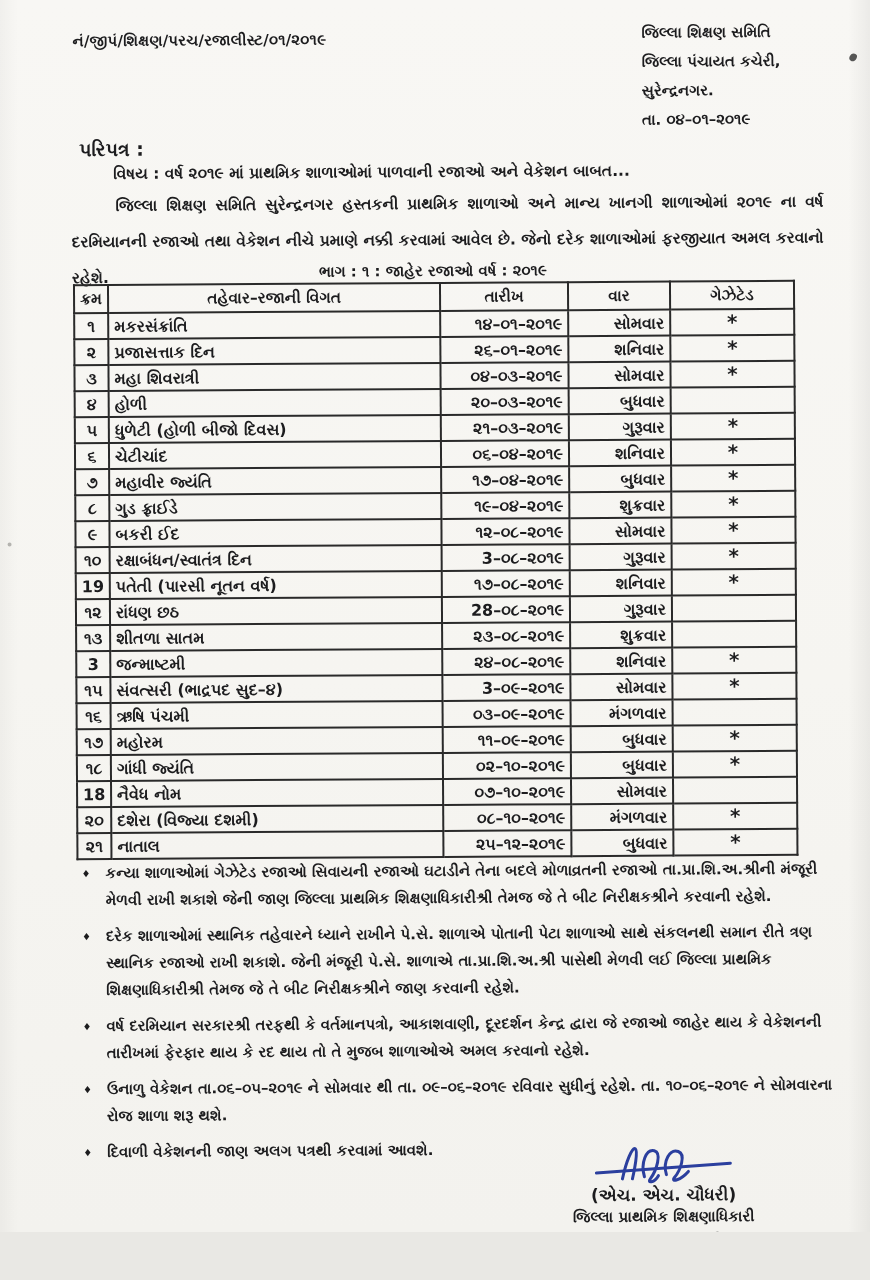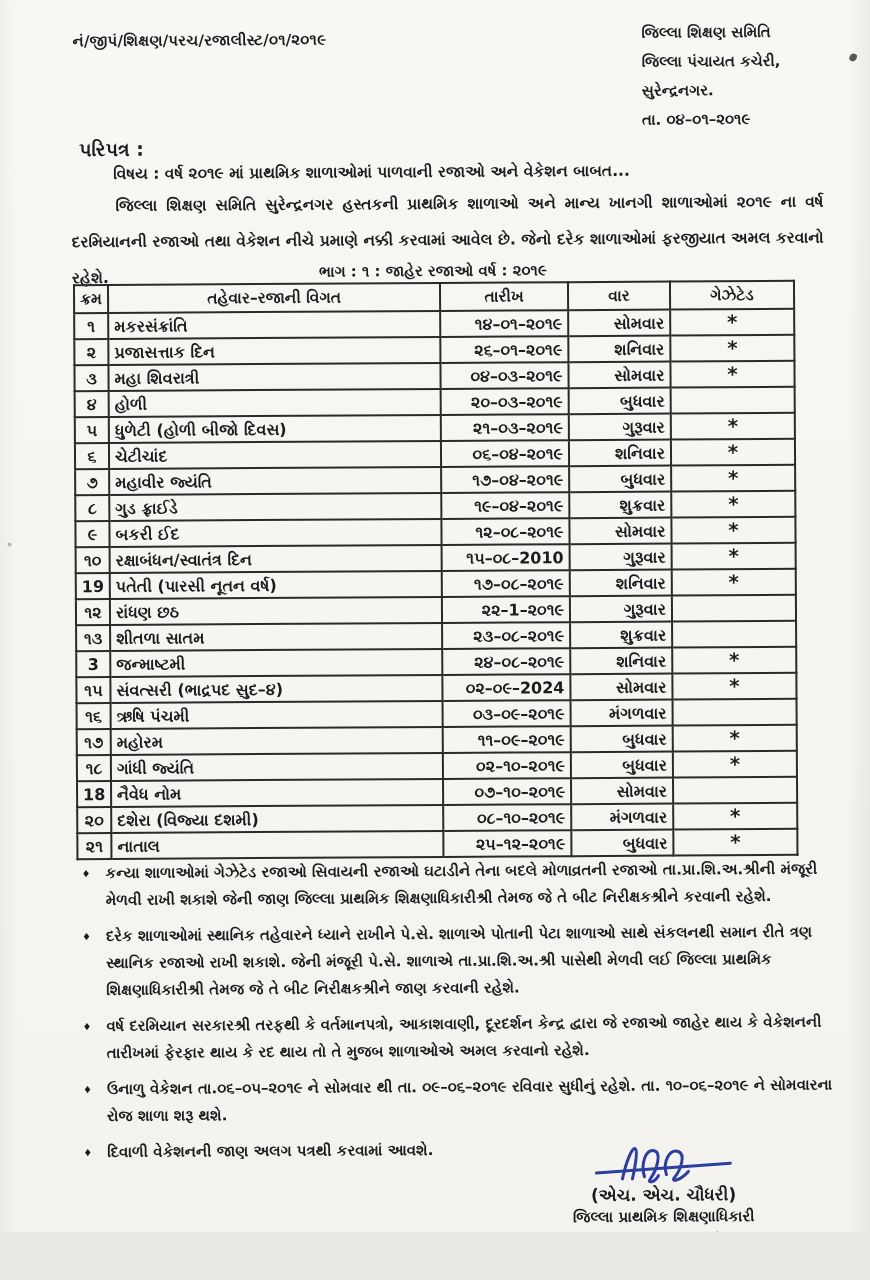--- a/index.html
+++ b/index.html
@@ -204,56 +204,56 @@
           <tr>
             <td class="no">૯</td>
             <td class="name">બકરી ઈદ</td>
             <td class="date">૧૨–૦૮–૨૦૧૯</td>
             <td class="day">સોમવાર</td>
             <td class="gaz">*</td>
           </tr>
           <tr>
             <td class="no">૧૦</td>
             <td class="name">રક્ષાબંધન/સ્વાતંત્ર દિન</td>
-            <td class="date">૧૫–૦૮–2010</td>
+            <td class="date">3–૦૮–૨૦૧૯</td>
             <td class="day">ગુરૂવાર</td>
             <td class="gaz">*</td>
           </tr>
           <tr>
             <td class="no">19</td>
             <td class="name">પતેતી (પારસી નૂતન વર્ષ)</td>
             <td class="date">૧૭–૦૮–૨૦૧૯</td>
             <td class="day">શનિવાર</td>
             <td class="gaz">*</td>
           </tr>
           <tr>
             <td class="no">૧૨</td>
             <td class="name">રાંધણ છઠ</td>
-            <td class="date">૨૨–1–૨૦૧૯</td>
+            <td class="date">28–૦૮–૨૦૧૯</td>
             <td class="day">ગુરૂવાર</td>
             <td class="gaz"></td>
           </tr>
           <tr>
             <td class="no">૧૩</td>
             <td class="name">શીતળા સાતમ</td>
             <td class="date">૨૩–૦૮–૨૦૧૯</td>
             <td class="day">શુક્રવાર</td>
             <td class="gaz"></td>
           </tr>
           <tr>
             <td class="no">3</td>
             <td class="name">જન્માષ્ટમી</td>
             <td class="date">૨૪–૦૮–૨૦૧૯</td>
             <td class="day">શનિવાર</td>
             <td class="gaz">*</td>
           </tr>
           <tr>
             <td class="no">૧૫</td>
             <td class="name">સંવત્સરી (ભાદ્રપદ સુદ–૪)</td>
-            <td class="date">૦૨–૦૯–2024</td>
+            <td class="date">3–૦૯–૨૦૧૯</td>
             <td class="day">સોમવાર</td>
             <td class="gaz">*</td>
           </tr>
           <tr>
             <td class="no">૧૬</td>
             <td class="name">ઋષિ પંચમી</td>
             <td class="date">૦૩–૦૯–૨૦૧૯</td>
             <td class="day">મંગળવાર</td>
             <td class="gaz"></td>
           </tr>

